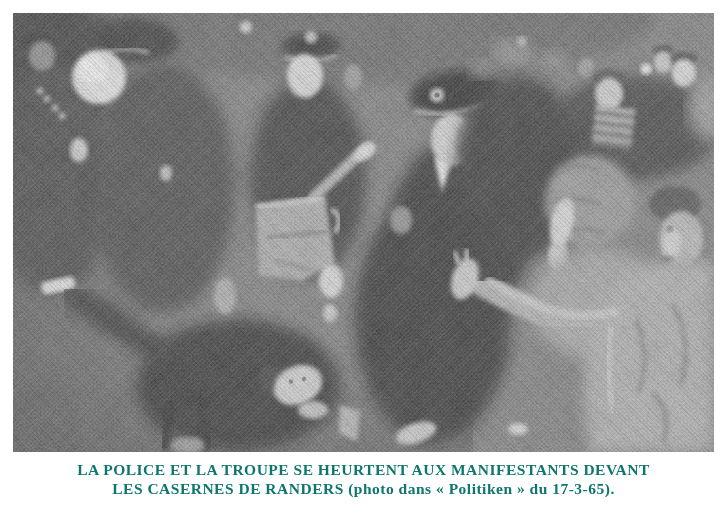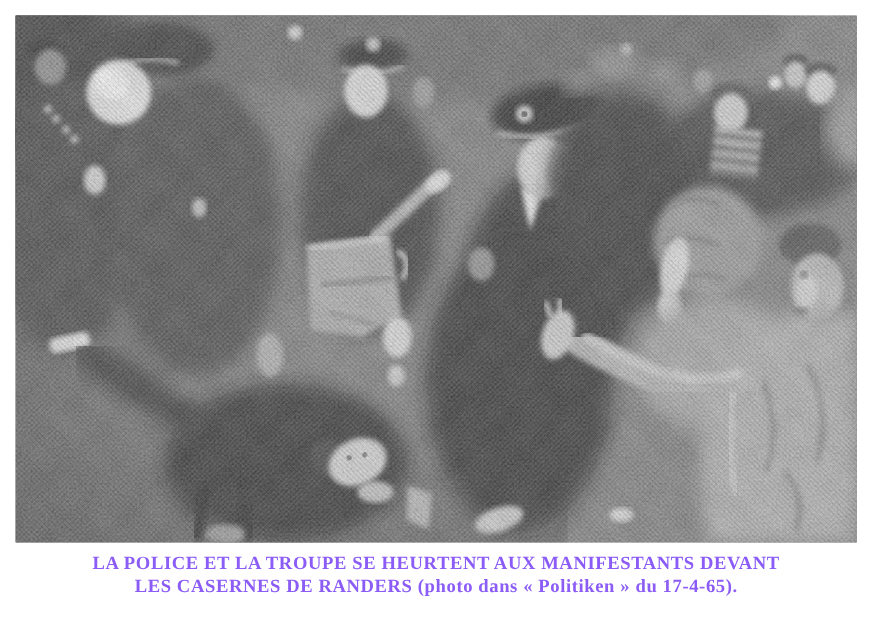--- a/index.html
+++ b/index.html
@@ -26,21 +26,21 @@
       repeating-linear-gradient(135deg, rgba(255,255,255,0.06) 0 1px, rgba(255,255,255,0) 1px 3px);
     pointer-events: none;
   }
   .caption {
     position: absolute; left: 0; right: 0; top: 460px;
     text-align: center;
     font-weight: bold;
     font-size: 15.5px;
     line-height: 19px;
     letter-spacing: 0.5px;
-    color: #8b5cf6;
+    color: #0f766e;
   }
   .caption .cap-line { white-space: nowrap; }
 </style>
 </head>
 <body>
 
 <figure class="photo">
   <svg viewBox="0 0 701 439" preserveAspectRatio="none">
     <defs>
       <filter id="b2">
@@ -215,14 +215,14 @@
       <path d="M446,250 l-4,-10 M454,248 l0,-11" stroke="#e0e0e0" stroke-width="4" stroke-linecap="round" filter="url(#b2)"></path>
     </g>
 
     <rect width="701" height="439" filter="url(#blotchF)"></rect>
     <rect width="701" height="439" filter="url(#grainF)"></rect>
   </svg>
 </figure>
 
 <div class="caption">
   <div class="cap-line">LA POLICE ET LA TROUPE SE HEURTENT AUX MANIFESTANTS DEVANT</div>
-  <div class="cap-line">LES CASERNES DE RANDERS (photo dans « Politiken » du 17-4-65).</div>
+  <div class="cap-line">LES CASERNES DE RANDERS (photo dans « Politiken » du 17-3-65).</div>
 </div>
 
 </body></html>

